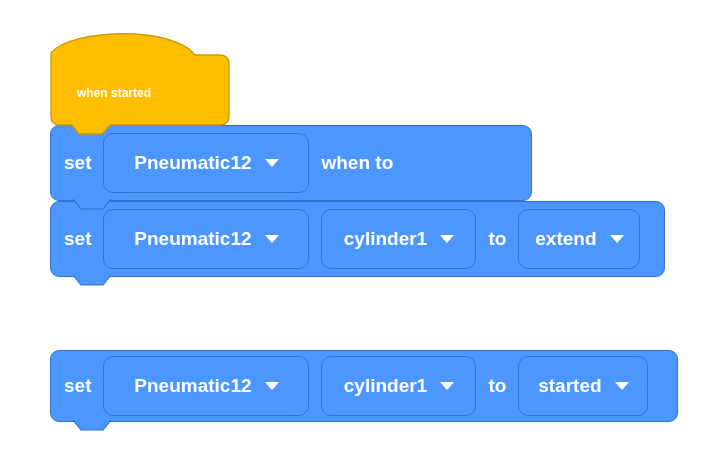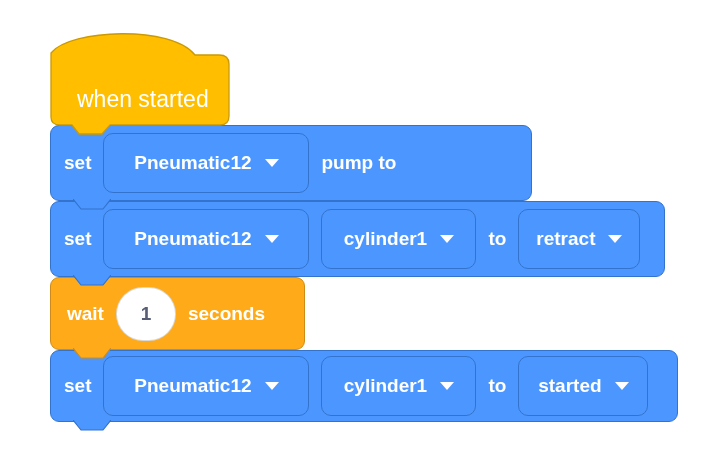--- a/index.html
+++ b/index.html
@@ -34,79 +34,68 @@
     background:#ffffff;border:1px solid rgba(0,0,0,0.15);
     display:flex;align-items:center;justify-content:center;
     color:#575E75;font-weight:700;font-size:19px;
     box-sizing:border-box;cursor:text;
   }
   .tab{position:absolute;left:22px;bottom:-10px;width:38px;height:11px;pointer-events:none;}
   .lbl{white-space:nowrap;}
 
   #hat-block{position:absolute;left:50px;top:33px;width:183px;height:104px;cursor:grab;}
   #hat-block svg{position:absolute;left:0;top:0;}
-  #hat-label{position:absolute;left:27px;top:53px;color:#fff;font-weight:400;font-size:23px;white-space:nowrap;}
+  #hat-label{position:absolute;left:27px;top:53px;color:#fff;font-weight:700;font-size:12px;white-space:nowrap;}
 </style>
 </head>
 <body>
 
 <div id="canvas">
 
   <div id="hat-block" style="z-index:5;">
     <svg width="183" height="104" viewBox="0 0 183 104">
       <path d="M 1 84 L 1 20 C 20 -4 122 -8 145 22 L 169 22 Q 179 22 179 31 L 179 83 Q 179 92 170 92 L 60 92 L 52 101 L 29 101 L 22 92 L 10 92 Q 1 92 1 84 Z" fill="#FFBF00" stroke="#CC9900" stroke-width="1.3" stroke-linejoin="round"></path>
     </svg>
     <div id="hat-label">when started</div>
   </div>
 
   <div class="block blue" style="left:50px;top:125px;width:482px;height:76px;z-index:4;">
     <span class="lbl">set</span>
     <div class="dd" style="min-width:206px;">
       <span class="lbl">Pneumatic12</span>
       <span class="arrow"></span>
     </div>
-    <span class="lbl">pump to</span>
+    <span class="lbl">when to</span>
     <svg class="tab" viewBox="0 0 38 11">
       <path d="M0 0 L8 10 L30 10 L38 0 Z" fill="#4C97FF"></path>
       <path d="M0 0 L8 10 L30 10 L38 0" fill="none" stroke="#3373CC" stroke-width="1.2" stroke-linejoin="round"></path>
     </svg>
   </div>
 
   <div class="block blue" style="left:50px;top:201px;width:615px;height:76px;z-index:3;">
     <span class="lbl">set</span>
     <div class="dd" style="min-width:206px;">
       <span class="lbl">Pneumatic12</span>
       <span class="arrow"></span>
     </div>
     <div class="dd" style="min-width:155px;">
       <span class="lbl">cylinder1</span>
       <span class="arrow"></span>
     </div>
     <span class="lbl">to</span>
     <div class="dd" style="min-width:122px;">
-      <span class="lbl">retract</span>
+      <span class="lbl">extend</span>
       <span class="arrow"></span>
     </div>
     <svg class="tab" viewBox="0 0 38 11">
       <path d="M0 0 L8 10 L30 10 L38 0 Z" fill="#4C97FF"></path>
       <path d="M0 0 L8 10 L30 10 L38 0" fill="none" stroke="#3373CC" stroke-width="1.2" stroke-linejoin="round"></path>
     </svg>
   </div>
 
-  <div class="block orange" style="left:50px;top:277px;width:255px;height:73px;z-index:2;padding-left:16px;">
-    <span class="lbl">wait</span>
-    <div class="num-input">
-      <span>1</span>
-    </div>
-    <span class="lbl">seconds</span>
-    <svg class="tab" viewBox="0 0 38 11">
-      <path d="M0 0 L8 10 L30 10 L38 0 Z" fill="#FFAB19"></path>
-      <path d="M0 0 L8 10 L30 10 L38 0" fill="none" stroke="#CF8B17" stroke-width="1.2" stroke-linejoin="round"></path>
-    </svg>
-  </div>
 
   <div class="block blue" style="left:50px;top:350px;width:628px;height:72px;z-index:1;">
     <span class="lbl">set</span>
     <div class="dd" style="min-width:206px;">
       <span class="lbl">Pneumatic12</span>
       <span class="arrow"></span>
     </div>
     <div class="dd" style="min-width:155px;">
       <span class="lbl">cylinder1</span>
       <span class="arrow"></span>

